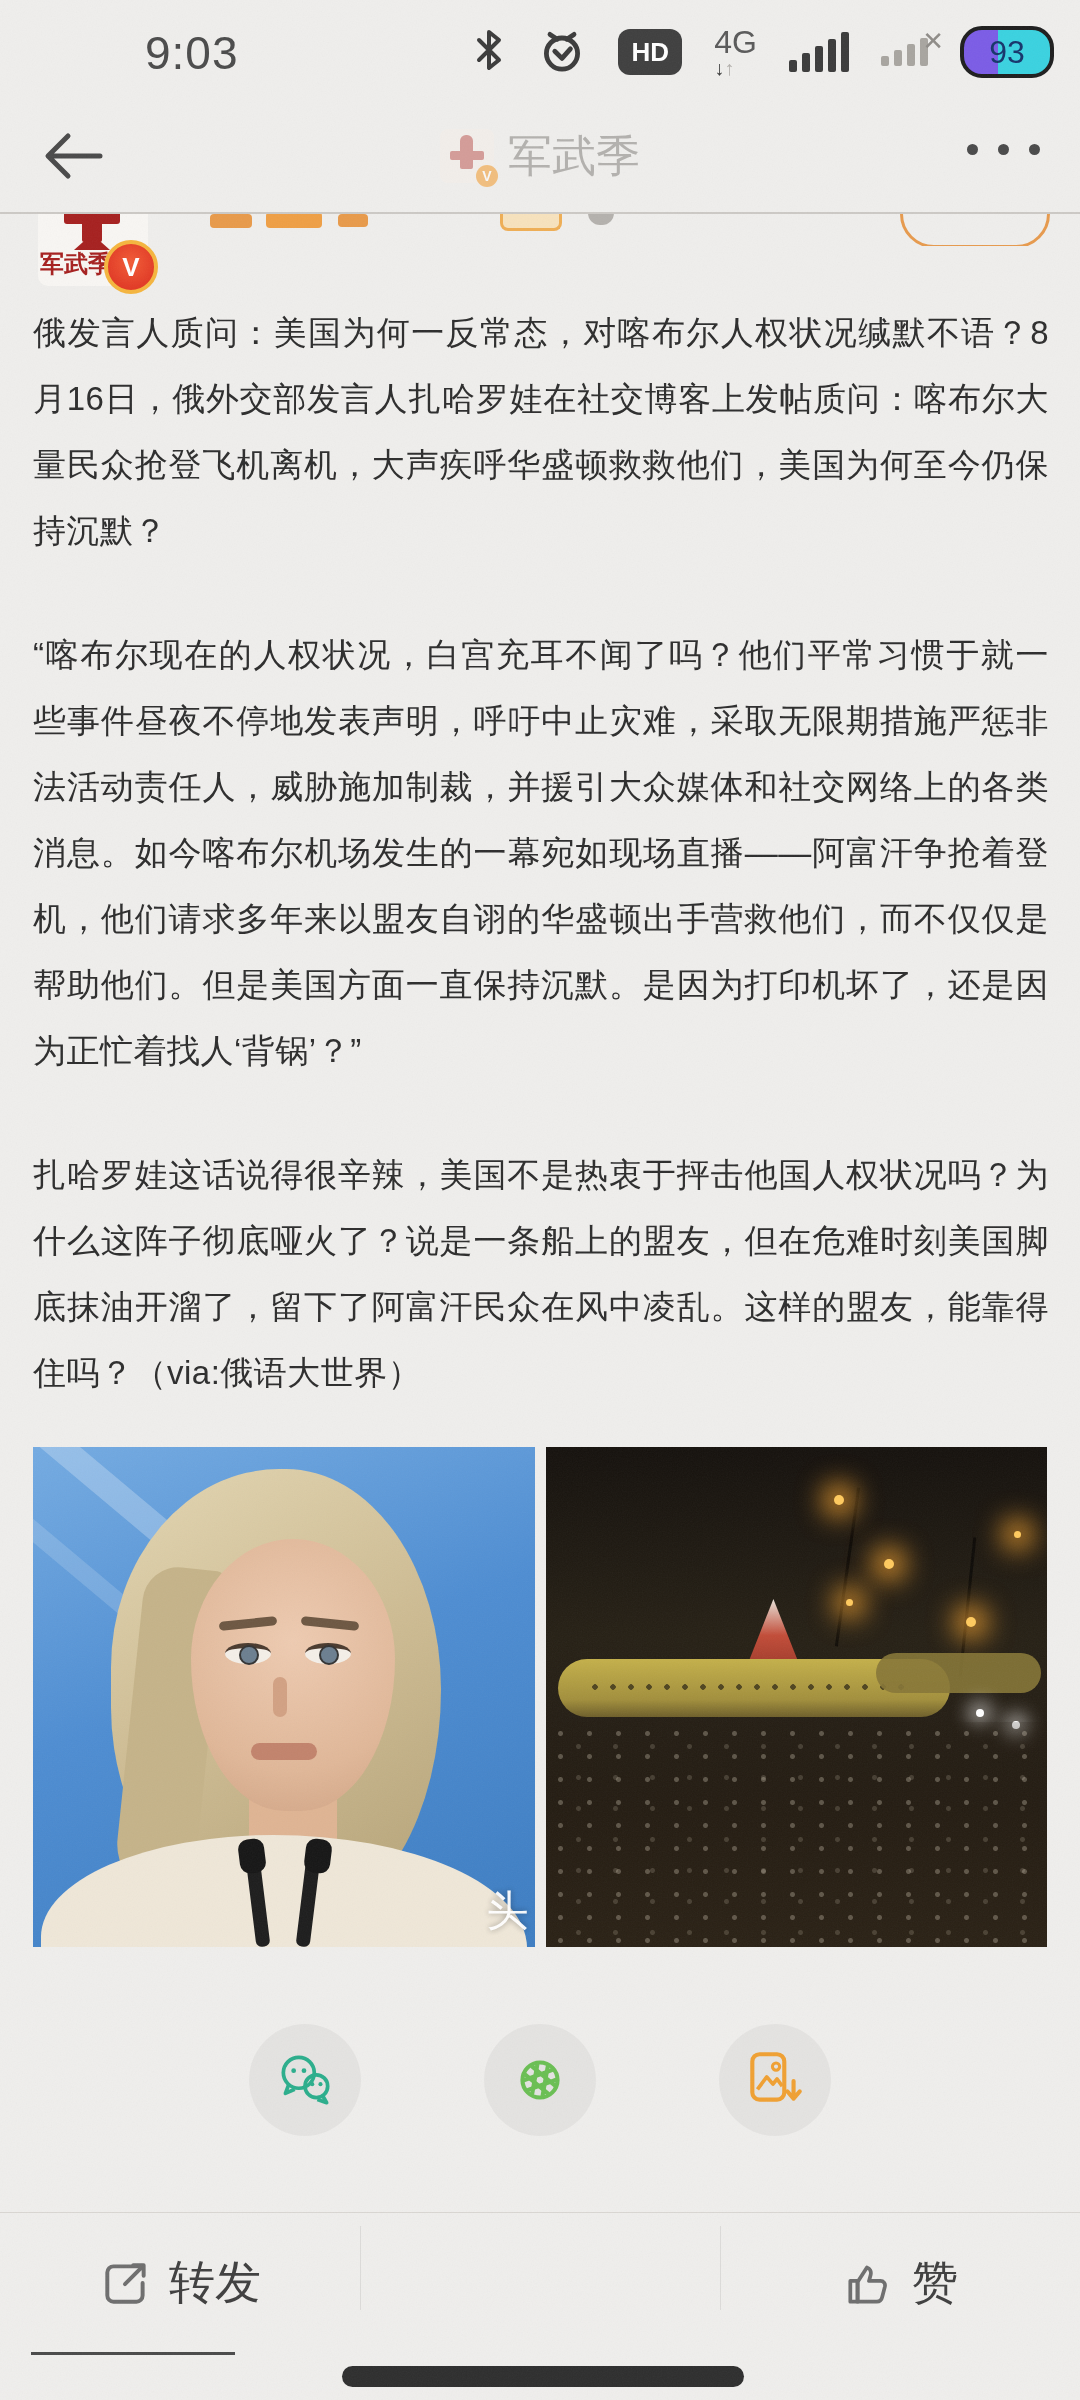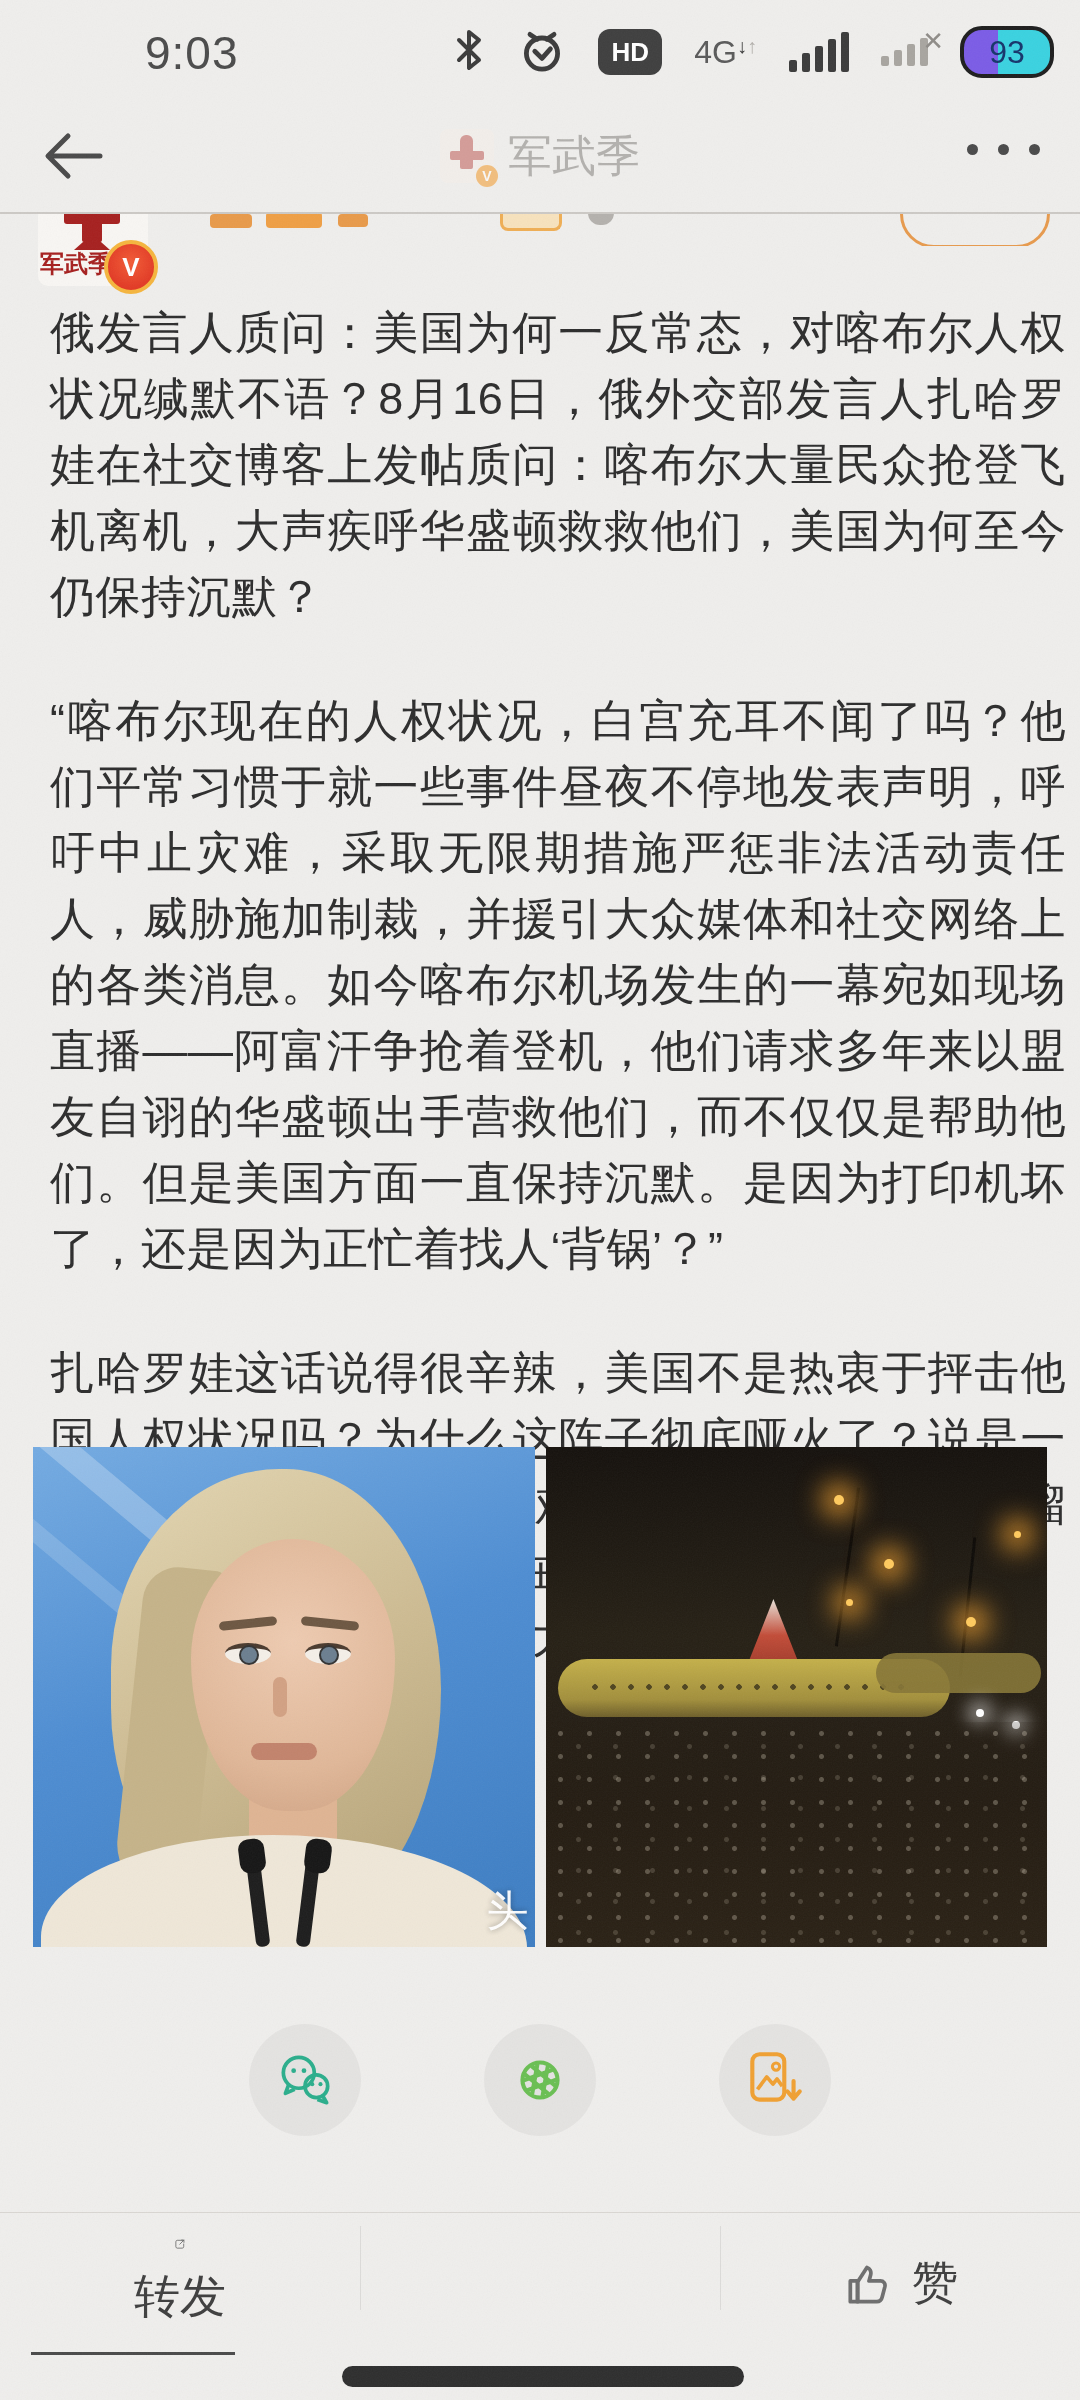--- a/index.html
+++ b/index.html
@@ -8,21 +8,21 @@
     background:#efeeec;overflow:hidden;
     font-family:"Liberation Sans","DejaVu Sans",sans-serif;
     -webkit-font-smoothing:antialiased;
   }
   .abs{position:absolute;}
   
   .sb-time{left:145px;top:26px;font-size:46px;color:#4b4b4b;letter-spacing:1px;}
   .sb-icons{right:26px;top:26px;display:flex;align-items:center;gap:32px;height:52px;}
   .hd-badge{width:64px;height:46px;background:#3f3f3f;border-radius:12px;color:#fff;
     font-size:26px;font-weight:bold;display:flex;align-items:center;justify-content:center;}
-  .netblock{display:flex;align-items:flex-start;line-height:1;}
+  .netblock{display:flex;flex-direction:column;align-items:flex-start;line-height:1;}
   .netblock .nt{font-size:32px;color:#5a5a5a;}
   .netblock .arr{font-size:20px;color:#3b3b3b;}
   .netblock .arr .up{color:#b3b0ac;}
   .bars{display:flex;align-items:flex-end;gap:5px;}
   .bars i{display:block;width:8px;background:#3b3b3b;border-radius:2px;}
   .bars.dim i{background:#a8a5a0;}
   .sig2wrap{position:relative;display:flex;align-items:flex-end;}
   .sig-x{position:absolute;right:-16px;top:-12px;font-size:26px;color:#8f8c88;}
   .battery{position:relative;width:86px;height:44px;border:4px solid #1e1e1e;border-radius:22px;
     background:linear-gradient(90deg,#7b5ce6 0 40%,#3ad2e0 40%);
@@ -53,21 +53,21 @@
   .avatar .atext{position:absolute;left:2px;bottom:6px;font-size:24px;font-weight:bold;color:#a6201f;}
   .vbadge{position:absolute;right:-10px;bottom:-8px;width:46px;height:46px;border-radius:50%;
     background:radial-gradient(circle at 50% 40%,#f25b35,#e23a25 70%);border:4px solid #f5b53e;
     color:#fff;font-size:26px;font-weight:bold;display:flex;align-items:center;justify-content:center;}
   .followwrap{left:896px;top:212px;width:160px;height:34px;overflow:hidden;z-index:6;}
   .followbtn{position:absolute;left:4px;top:-62px;width:144px;height:92px;border:3px solid #e79a4d;
     border-radius:34px;background:transparent;}
   .daterow{left:170px;top:244px;font-size:40px;color:#9b9894;z-index:5;}
   .daterow .src-device{color:#5f82ab;}
   
-  .bodytext{left:50px;top:300px;width:1016px;color:#2d2d2d;font-size:45px;line-height:66px;
+  .bodytext{left:33px;top:300px;width:1016px;color:#2d2d2d;font-size:33px;line-height:66px;
     text-align:justify;letter-spacing:.5px;}
   .bodytext p{margin:0 0 58px 0;}
   
   .imgrow{left:33px;top:1447px;width:1014px;height:500px;display:flex;gap:11px;}
   .imgbox{position:relative;width:502px;height:500px;overflow:hidden;}
   
   .portrait{background:linear-gradient(160deg,#74abe2 0%,#4e8dd2 45%,#3d7dc2 100%);}
   .p-streak{position:absolute;left:-40px;top:40px;width:260px;height:26px;background:rgba(255,255,255,.25);
     transform:rotate(40deg);border-radius:20px;}
   .p-streak2{position:absolute;left:-60px;top:150px;width:300px;height:18px;background:rgba(255,255,255,.16);
@@ -295,21 +295,21 @@
       <circle cx="33" cy="19" r="3.5" fill="none" stroke="#f0a032" stroke-width="3"></circle>
       <polyline points="15,41 24,29 30,36 34,31 39,38" fill="none" stroke="#f0a032" stroke-width="3.6" stroke-linejoin="round"></polyline>
       <path d="M50 33 v16 M44 43 l6 7 l6 -7" fill="none" stroke="#f0a032" stroke-width="4" stroke-linecap="round" stroke-linejoin="round"></path>
     </svg>
   </div>
 
   <div class="abs footer-line"></div>
   <div class="abs fdivider" style="left:360px;"></div>
   <div class="abs fdivider" style="left:720px;"></div>
 
-  <div class="abs faction" style="left:0;flex-direction:column;">
+  <div class="abs faction" style="left:0;">
     <svg width="54" height="54" viewBox="0 0 52 52">
       <path d="M38 10 H14 c-3.3 0 -6 2.7 -6 6 v22 c0 3.3 2.7 6 6 6 h22 c3.3 0 6 -2.7 6 -6 V26" fill="none" stroke="#6e6e6e" stroke-width="3.8" stroke-linecap="round"></path>
       <path d="M25 27 L43 9 M33 9 h10 v10" fill="none" stroke="#6e6e6e" stroke-width="3.8" stroke-linecap="round" stroke-linejoin="round"></path>
     </svg>
     <span>转发</span>
   </div>
 
 
   <div class="abs faction" style="left:720px;">
     <svg width="54" height="54" viewBox="0 0 52 52">

